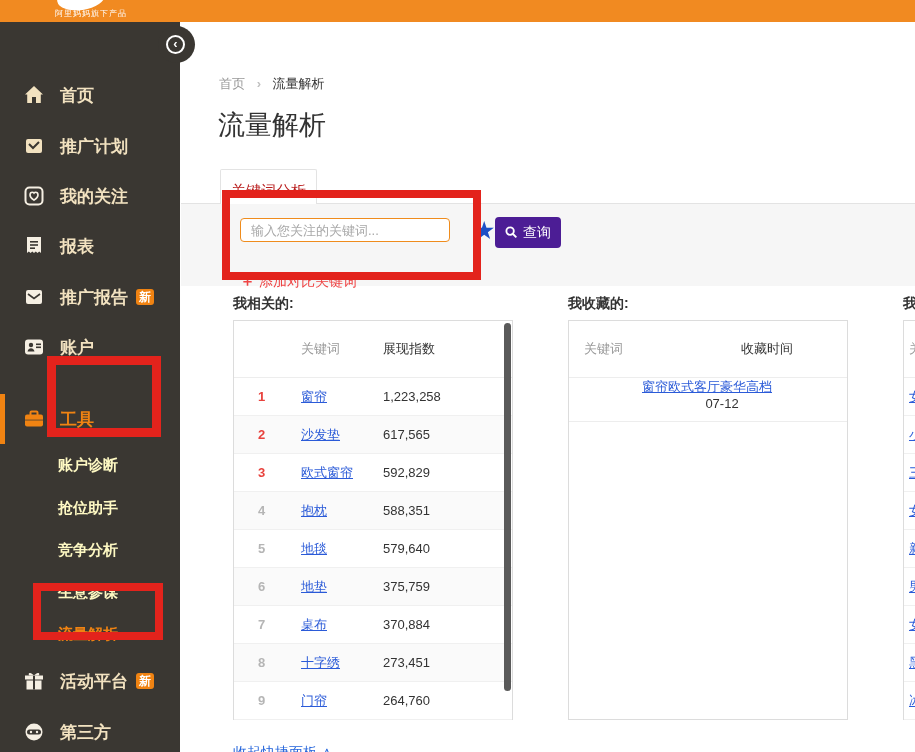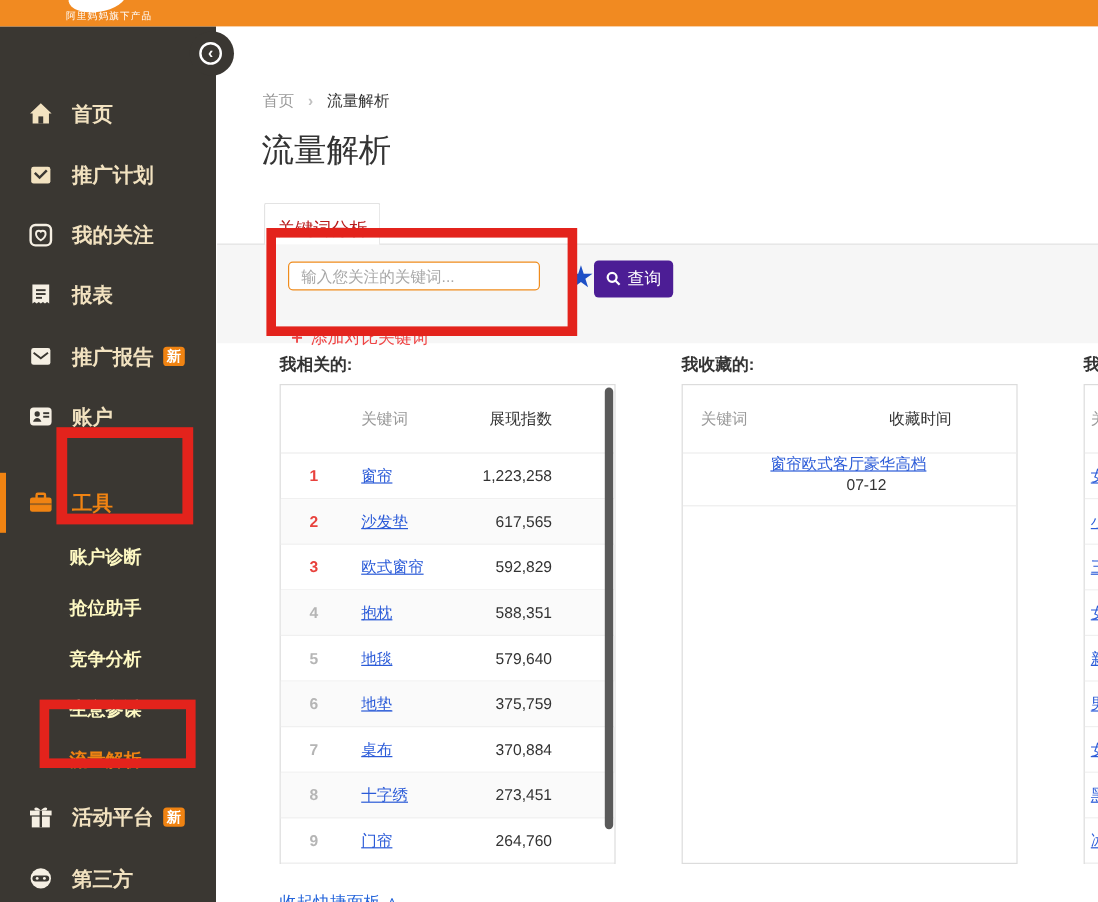--- a/index.html
+++ b/index.html
@@ -60,21 +60,21 @@
   .ktable { position:absolute; top:320px; width:280px; height:400px; border:1px solid #dcdcdc;
             background:#fff; z-index:3; }
   .thead { height:57px; display:flex; align-items:center; color:#999; font-size:13px;
            border-bottom:1px solid #ededed; }
   .row { height:38px; display:flex; align-items:center; font-size:13px; border-bottom:1px solid #f0f0f0; }
   .row.alt { background:#fafafa; }
   .col-rank { width:55px; text-align:center; font-weight:700; }
   .rank-hot { color:#e8423d; }
   .rank-cold { color:#b5b5b5; }
   .col-kw { flex:1; padding-left:12px; text-align:left; }
-  .col-val { width:105px; text-align:right; padding-right:8px; color:#333; margin-right:44px; }
+  .col-val { width:105px; padding-right:8px; color:#333; margin-right:24px; }
   .kw-link { color:#2b5bd8; text-decoration:underline; cursor:pointer; }
   .scroll-thumb { position:absolute; right:1px; top:2px; width:7px; height:368px; background:#5a5a5a;
                   border-radius:4px; cursor:pointer; }
   .fav-head { height:57px; display:flex; align-items:center; color:#999; font-size:13px;
               border-bottom:1px solid #ededed; }
   .fav-row { height:44px; display:flex; align-items:center; font-size:13px; border-bottom:1px solid #ededed;flex-direction:column; }
   .fw1 { width:162px; padding-left:15px; }
   .fw2 { padding-left:10px; color:#333; }
   .p3-head { height:57px; display:flex; align-items:center; color:#999; font-size:13px;
              border-bottom:1px solid #ededed; padding-left:5px; }

